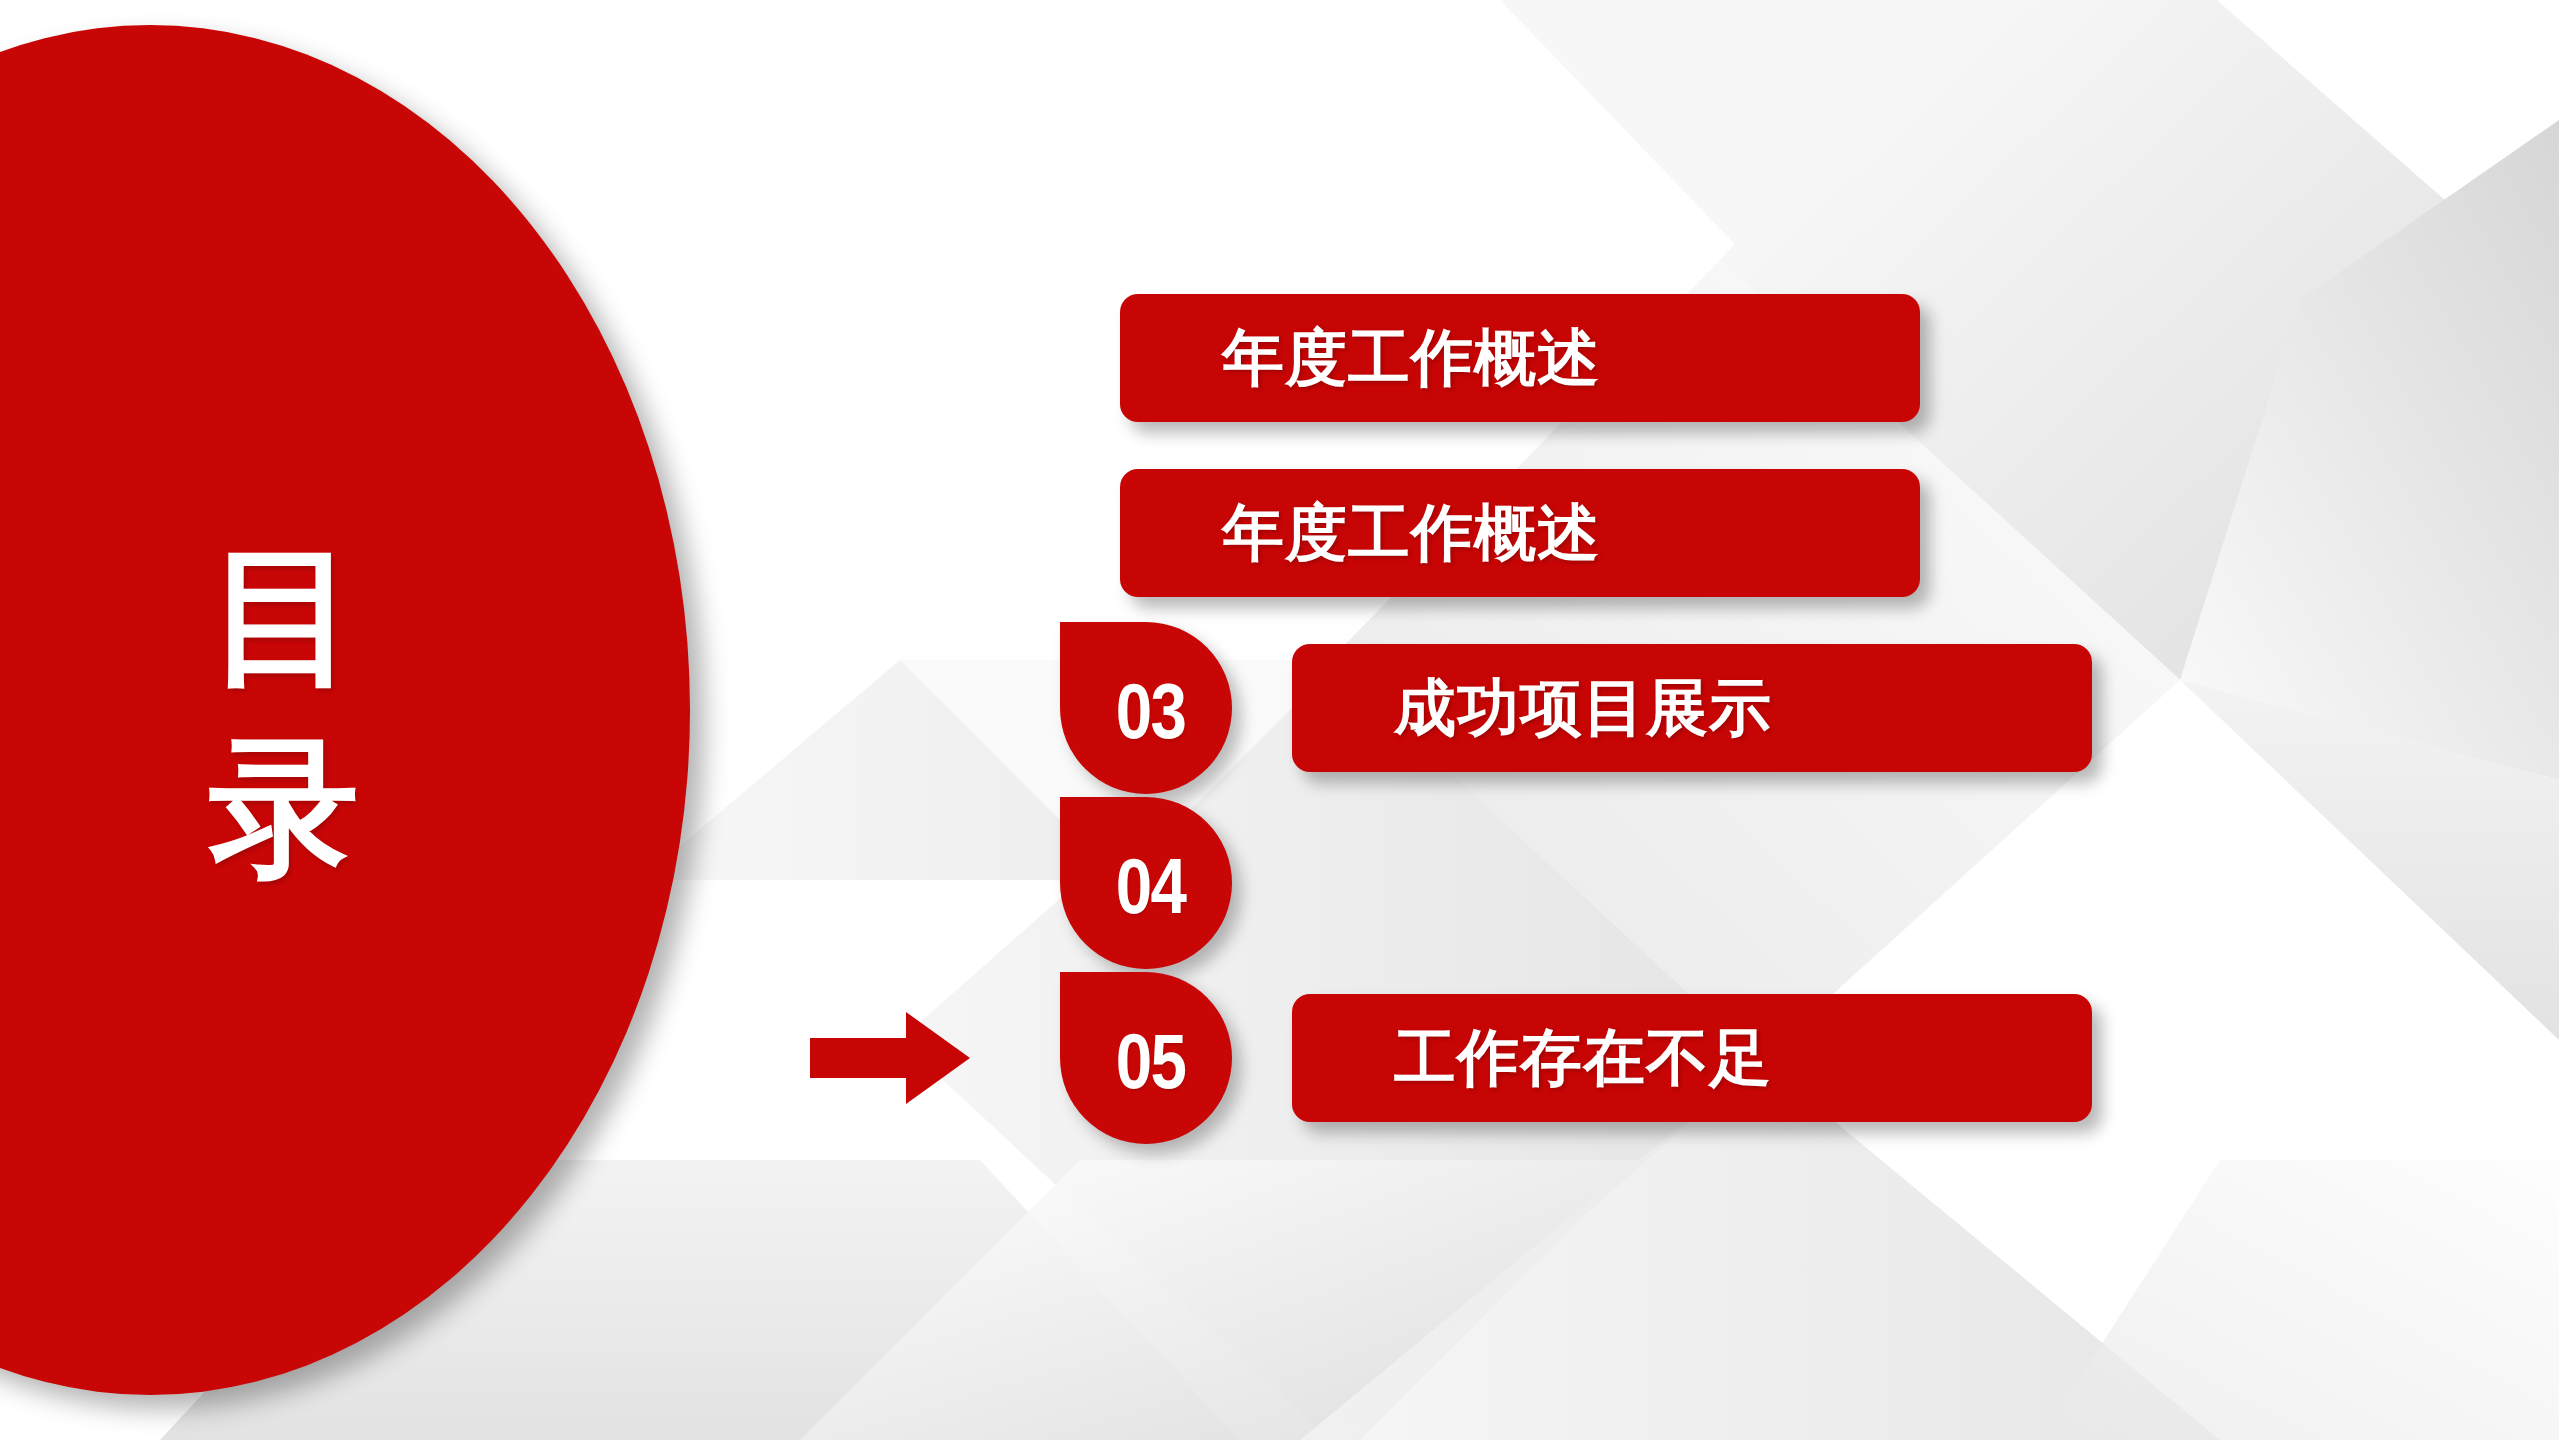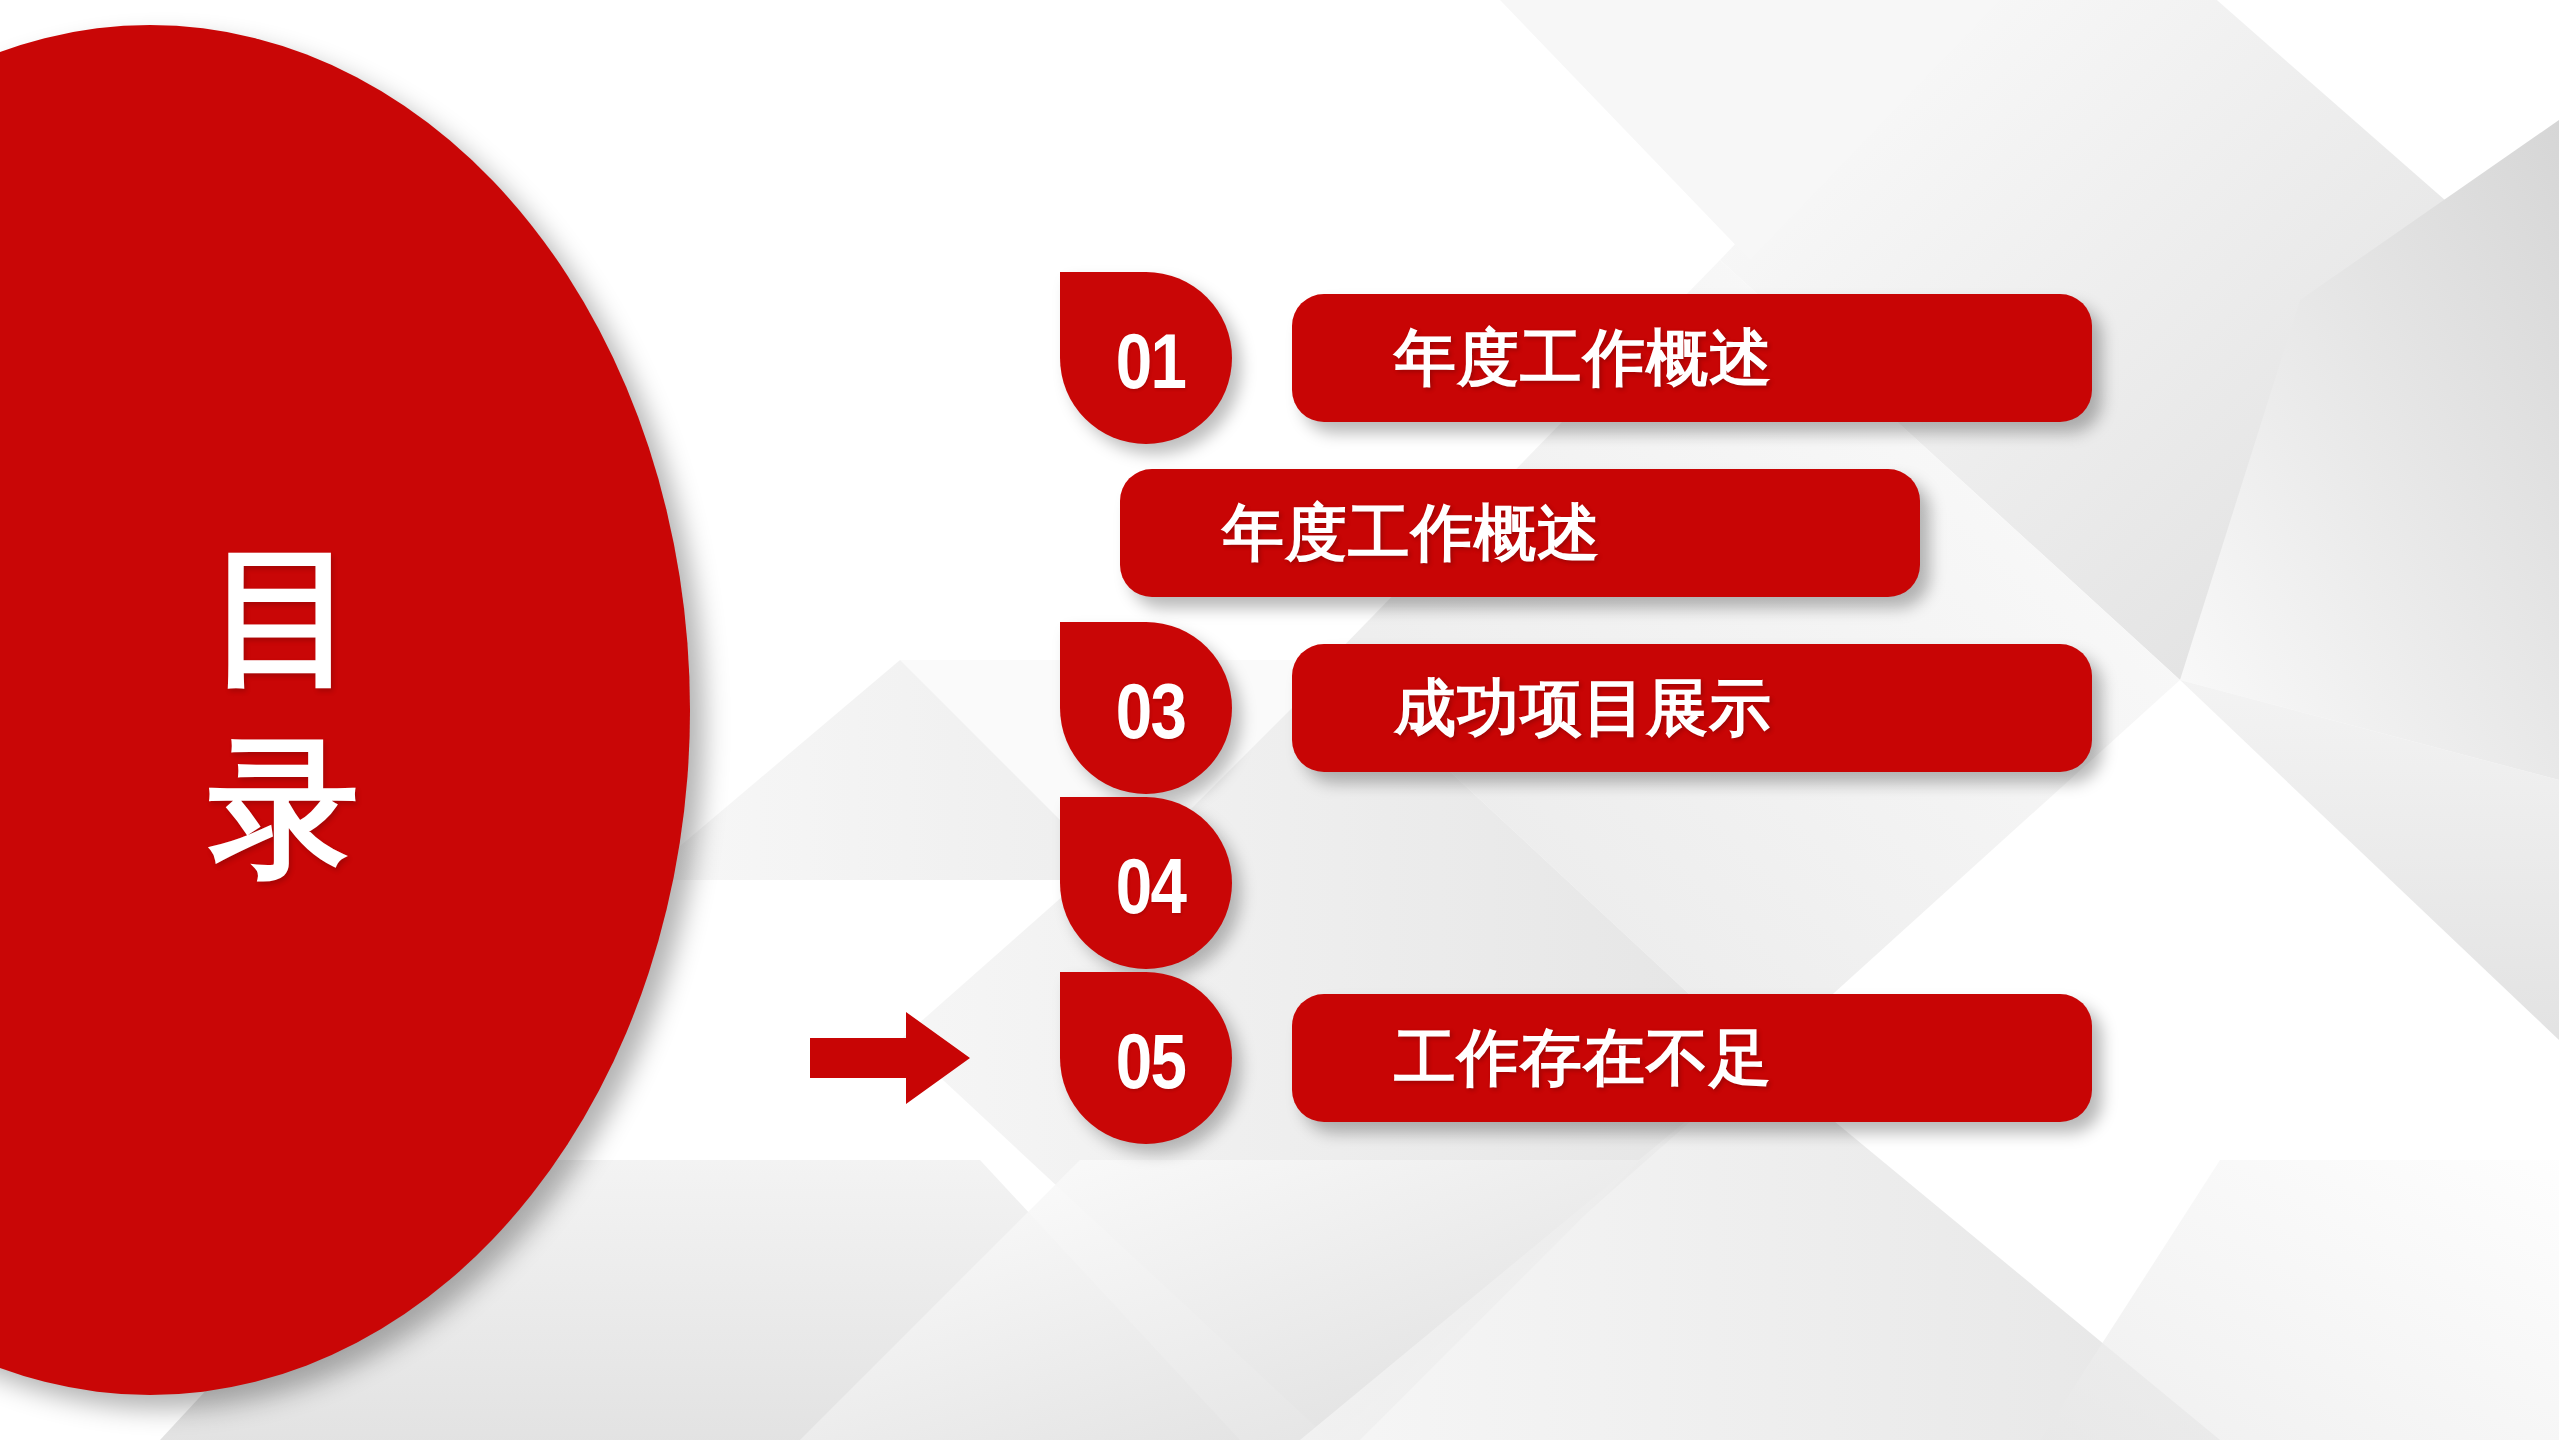--- a/index.html
+++ b/index.html
@@ -87,21 +87,21 @@
     padding-left:10px;
     text-shadow:1px 2px 3px rgba(0,0,0,0.12);
   }
 
   
   .bar {
     position:relative;
     margin-left:60px;
     width:800px; height:128px;
     background:#C80505;
-    border-radius:32px;
+    border-radius:18px;
     display:flex;
     align-items:center;
     box-shadow:10px 11px 16px rgba(0,0,0,0.28);
   }
   .bar-label {
     color:#ffffff;
     font-size:62px;
     font-weight:bold;
     letter-spacing:1px;
     padding-left:102px;
@@ -172,23 +172,20 @@
 
   <div class="hero-circle"></div>
   <div class="hero-title">
     <span class="ch">目</span>
     <span class="ch">录</span>
   </div>
 
   <div id="toc">
 
     <div class="toc-row">
-      <div class="badge">
-        <span class="badge-num">01</span>
-      </div>
       <div class="bar">
         <span class="bar-label">年度工作概述</span>
       </div>
     </div>
 
     <div class="toc-row">
       <div class="bar">
         <span class="bar-label">年度工作概述</span>
       </div>
     </div>

